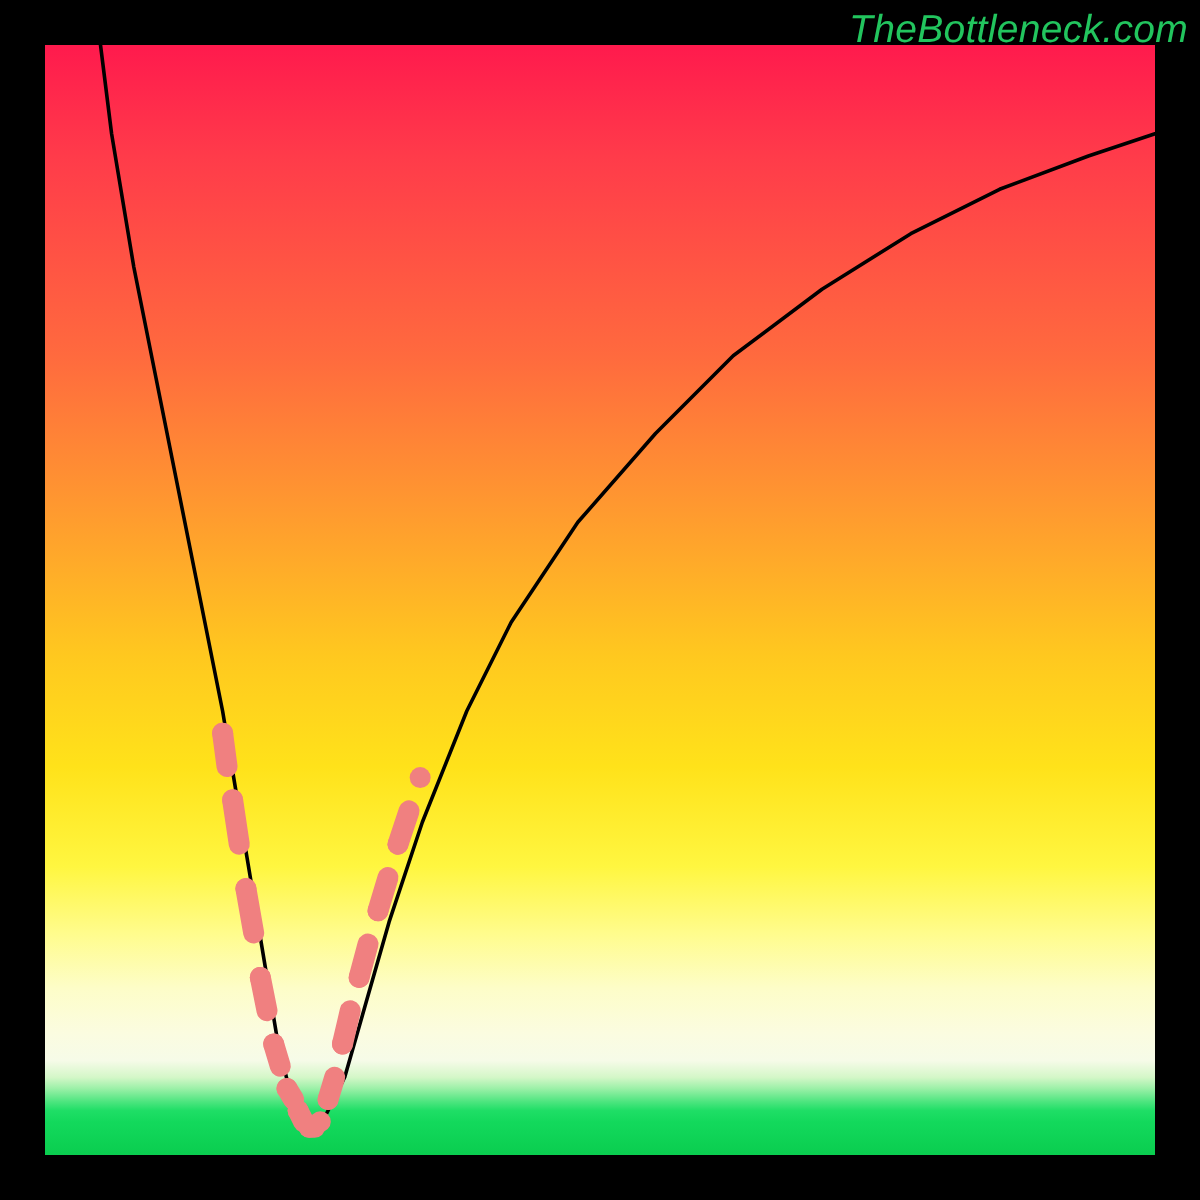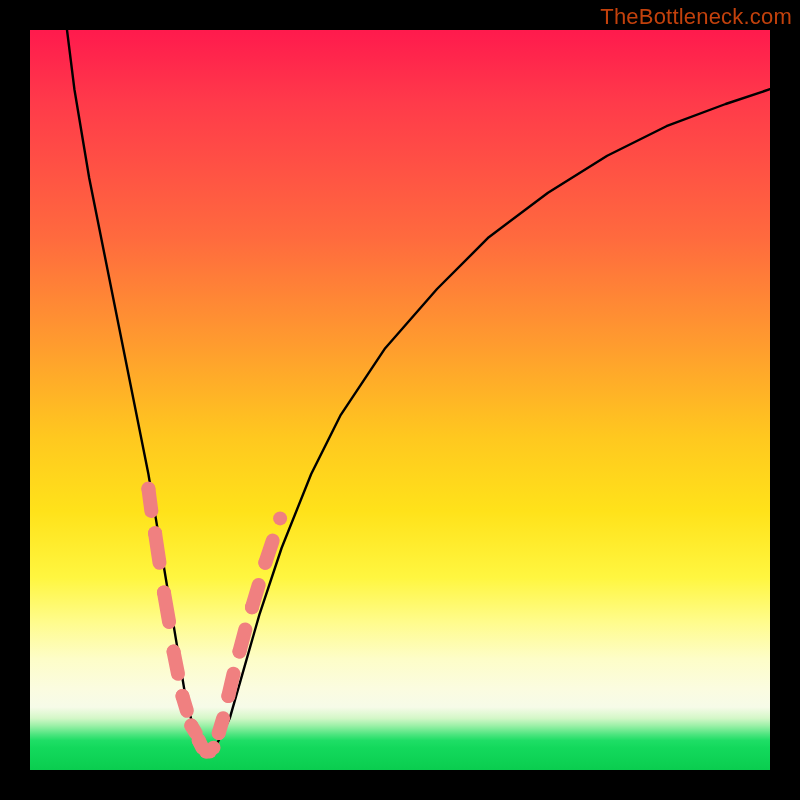--- a/index.html
+++ b/index.html
@@ -51,25 +51,26 @@
     left: 0;
     top: 0;
     width: 740px;
     height: 740px;
     overflow: visible;
   }
   .watermark {
     position: absolute;
     top: 4px;
     right: 8px;
-    color: #c2410c;
-    font-size: 22px;
+    color: #22c55e;
+    font-size: 26px;
     font-weight: 400;
     letter-spacing: 0.2px;
     user-select: none;
+    font-style: italic;
   }
 </style>
 </head>
 <body>
 
 <div class="outer">
   <div class="plot-area">
     <svg viewBox="0 0 740 740">
       <g id="curve-layer">
           <path d="M37.00 0.00 L44.40 59.20 L59.20 148.00 L74.00 222.00 L88.80 296.00 L103.60 370.00 L118.40 444.00 L125.80 488.40 L133.20 532.80 L140.60 577.20 L148.00 621.60 L155.40 666.00 L162.80 695.60 L170.20 717.80 L177.60 725.20 L185.00 717.80 L199.80 688.20 L214.60 636.40 L229.40 584.60 L251.60 518.00 L281.20 444.00 L310.80 384.80 L355.20 318.20 L407.00 259.00 L458.80 207.20 L518.00 162.80 L577.20 125.80 L636.40 96.20 L695.60 74.00 L740.00 59.20" fill="none" stroke="#000000" stroke-width="2.4" stroke-linecap="round" stroke-linejoin="round"></path>

